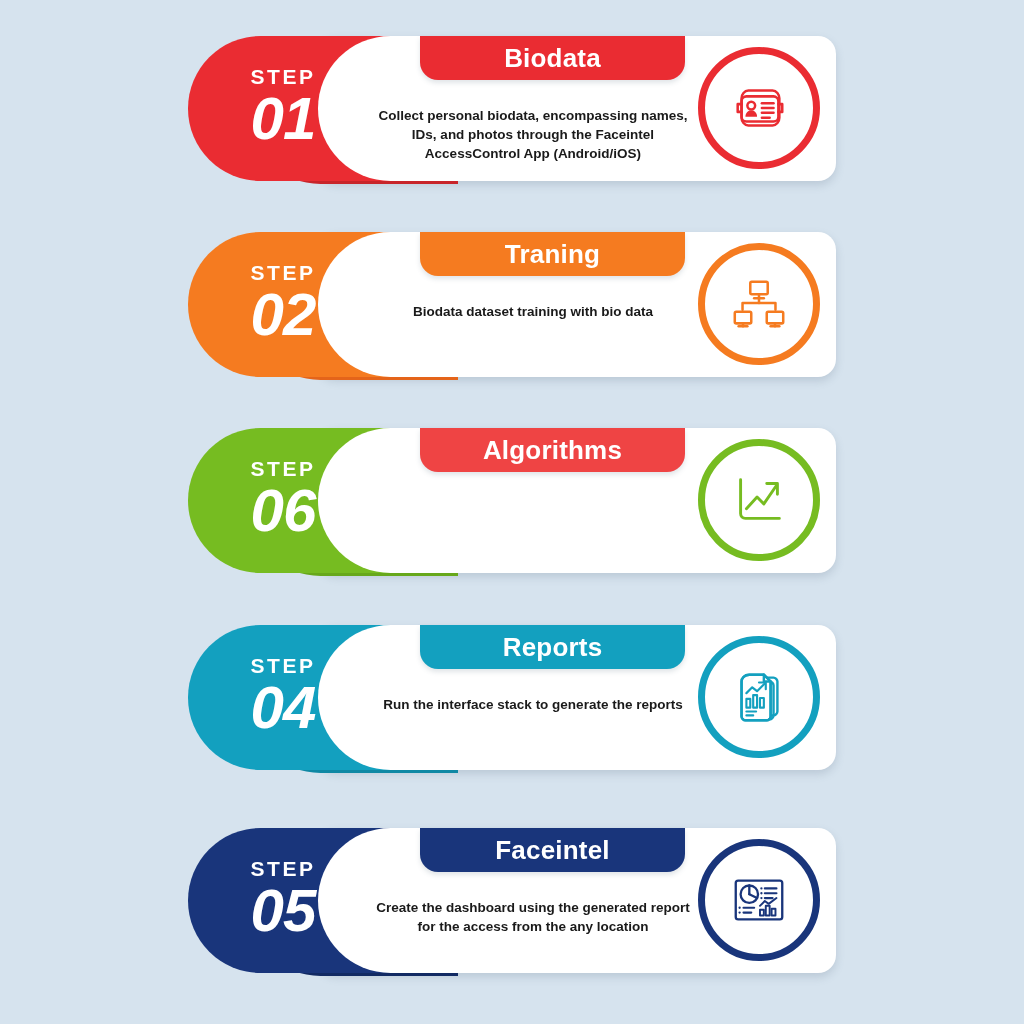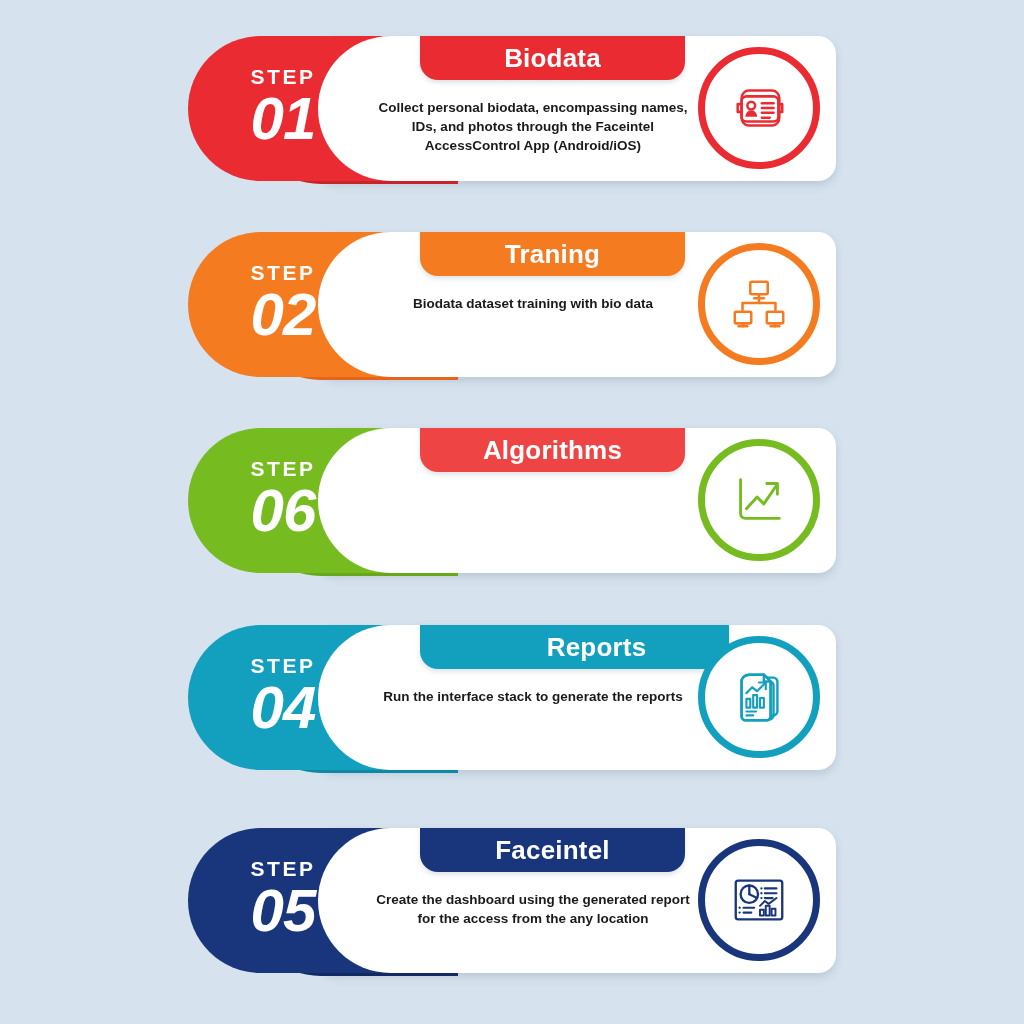--- a/index.html
+++ b/index.html
@@ -119,21 +119,21 @@
     color: #ffffff;
     font-size: 26px;
     font-weight: bold;
     letter-spacing: 0.2px;
   }
 
   
   .desc {
     position: absolute;
     left: 180px;
-    top: 52px;
+    top: 60px;
     width: 330px;
     height: 80px;
     z-index: 6;
     display: flex;
     align-items: flex-start;
     justify-content: center;
     text-align: center;
     padding-top: 10px;
     box-sizing: border-box;
   }
@@ -270,21 +270,21 @@
   <div class="step-row" style="top:625px">
     <div class="depth" style="background: rgb(15, 136, 164);"></div>
     <div class="card"></div>
     <div class="card-nose"></div>
     <div class="pill" style="background: rgb(19, 160, 191);">
       <div class="pill-inner">
         <div class="step-word">STEP</div>
         <div class="step-num">04</div>
       </div>
     </div>
-    <div class="title-tab" style="background: rgb(19, 160, 191); padding-left: 44px;">
+    <div class="title-tab" style="background: rgb(19, 160, 191);">
       <span class="title-text">Reports</span>
     </div>
     <div class="desc">
       <span class="desc-text">Run the interface stack to generate the reports</span>
     </div>
     <div class="icon-ring" style="color: rgb(19, 160, 191);">
       <span>
         <svg viewBox="0 0 64 64" fill="none" stroke="currentColor" stroke-width="2.5" stroke-linecap="round" stroke-linejoin="round">
           <path d="M24 12 L47 12 C49 12 51 14 51 16 L51 47 C51 49 49 51 47 51 L44 51"></path>
           <path d="M20 16 L43 16 C45 16 47 18 47 20 L47 51 C47 53 45 55 43 55 L44 55"></path>

